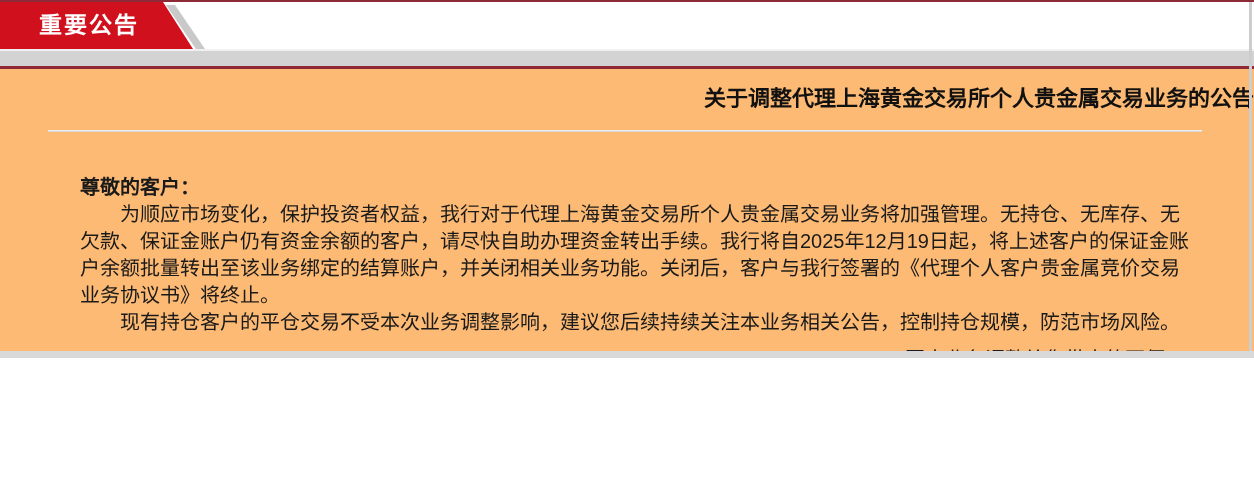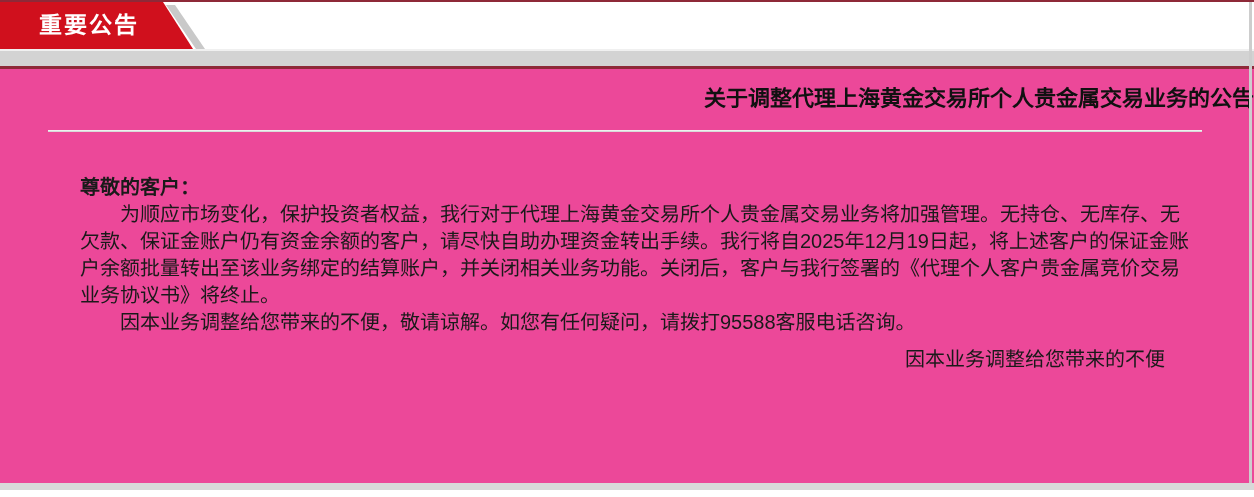--- a/index.html
+++ b/index.html
@@ -6,22 +6,22 @@
     --banner-red:#d0101d;
     --dark-red:#8e2938;
     --bar-gray:#d3d3d3;
     --edge-gray:#cdcdcd;
     --bottom-gray:#d9d9d9;
     --text-black:#1a1a1a;
   }
   html,body{margin:0;padding:0;background:#ffffff;}
   .page{
     position:relative;
-    width:1254px;height:490px;
-    background:#ec4899;
+    width:1254px;height:358px;
+    background:#fdba74;
     overflow:hidden;
     font-family:"Liberation Sans","DejaVu Sans",sans-serif;
     color:var(--text-black);
   }
   
   .top-line{height:2px;background:var(--dark-red);}
   
   .banner-row{position:relative;height:47px;background:#ffffff;}
   .ribbon-shadow{
     position:absolute;left:0;top:3px;width:215px;height:44px;
@@ -113,21 +113,21 @@
   <div class="gray-bar"></div>
   <div class="header-divider"></div>
 
   <div class="doc-title">关于调整代理上海黄金交易所个人贵金属交易业务的公告</div>
 
   <div class="title-divider"></div>
 
   <div class="doc-body">
     <div class="greeting">尊敬的客户：</div>
     <p>为顺应市场变化，保护投资者权益，我行对于代理上海黄金交易所个人贵金属交易业务将加强管理。无持仓、无库存、无欠款、保证金账户仍有资金余额的客户，请尽快自助办理资金转出手续。我行将自2025年12月19日起，将上述客户的保证金账户余额批量转出至该业务绑定的结算账户，并关闭相关业务功能。关闭后，客户与我行签署的《代理个人客户贵金属竞价交易业务协议书》将终止。</p>
-    <p>因本业务调整给您带来的不便，敬请谅解。如您有任何疑问，请拨打95588客服电话咨询。</p>
+    <p>现有持仓客户的平仓交易不受本次业务调整影响，建议您后续持续关注本业务相关公告，控制持仓规模，防范市场风险。</p>
 
     <div class="sign-block">
       <div>因本业务调整给您带来的不便</div>
     </div>
   </div>
 
 
   <div class="right-edge"></div>
   <div class="bottom-bar"></div>
 

